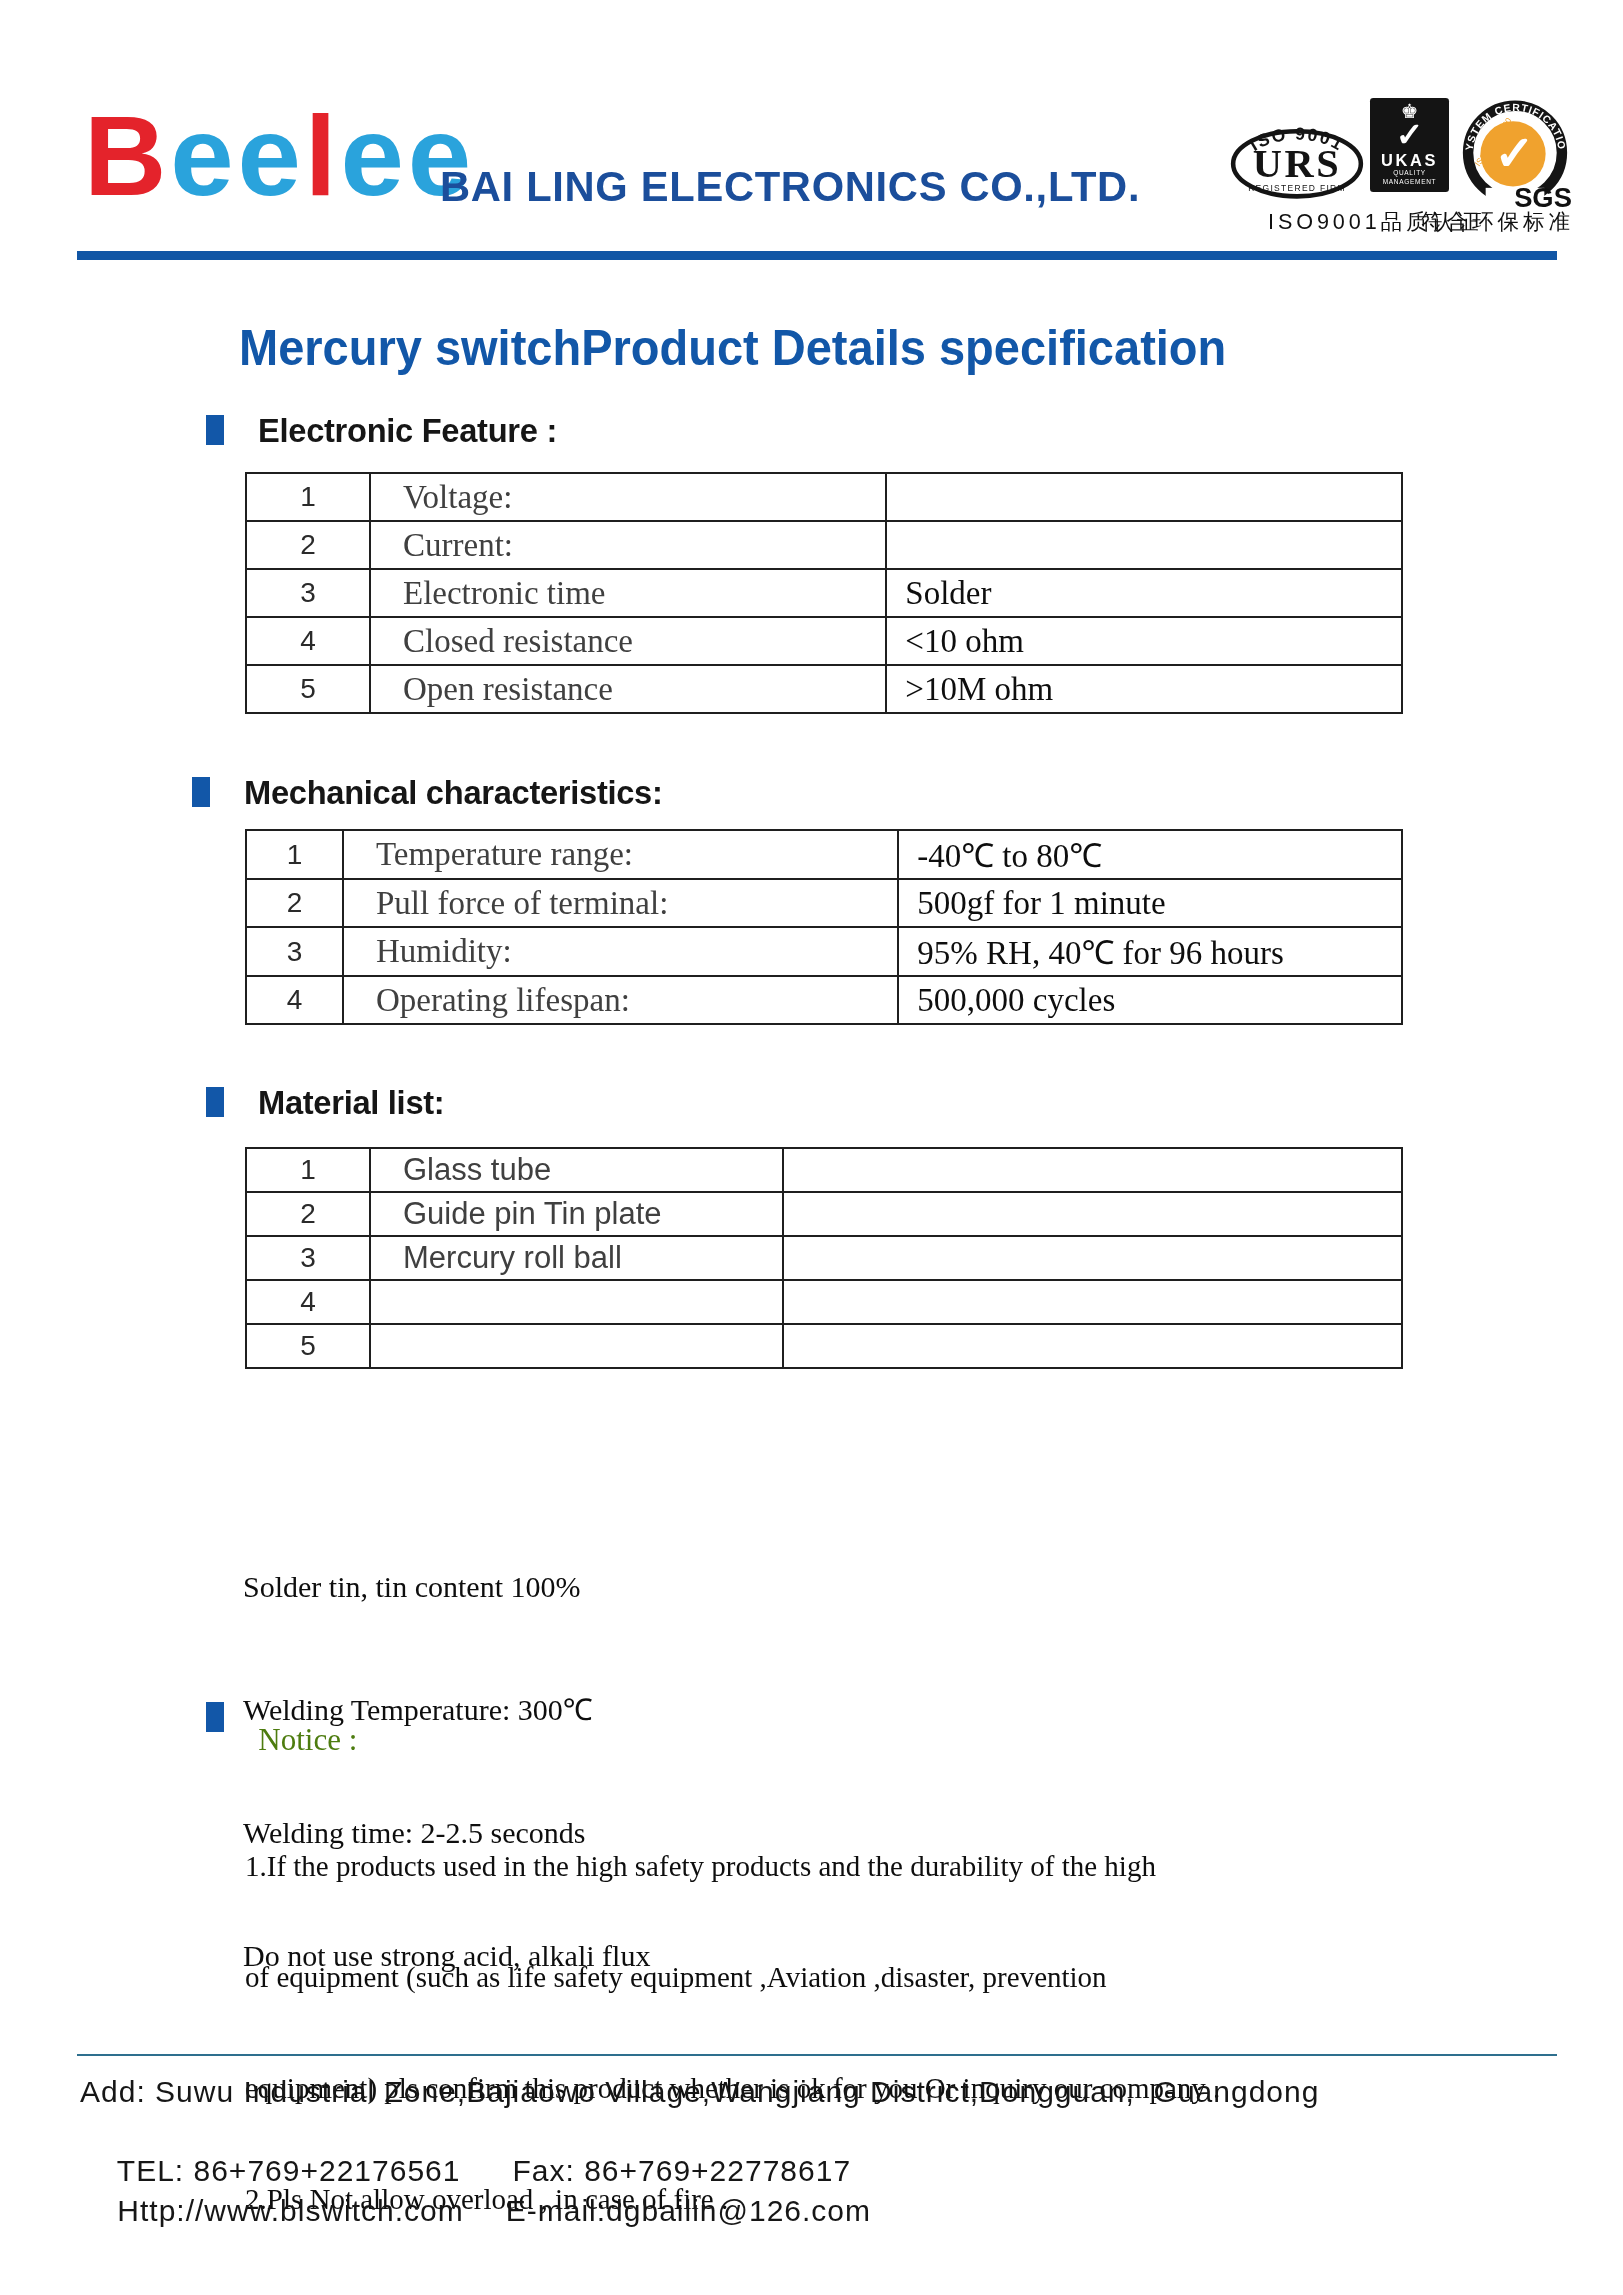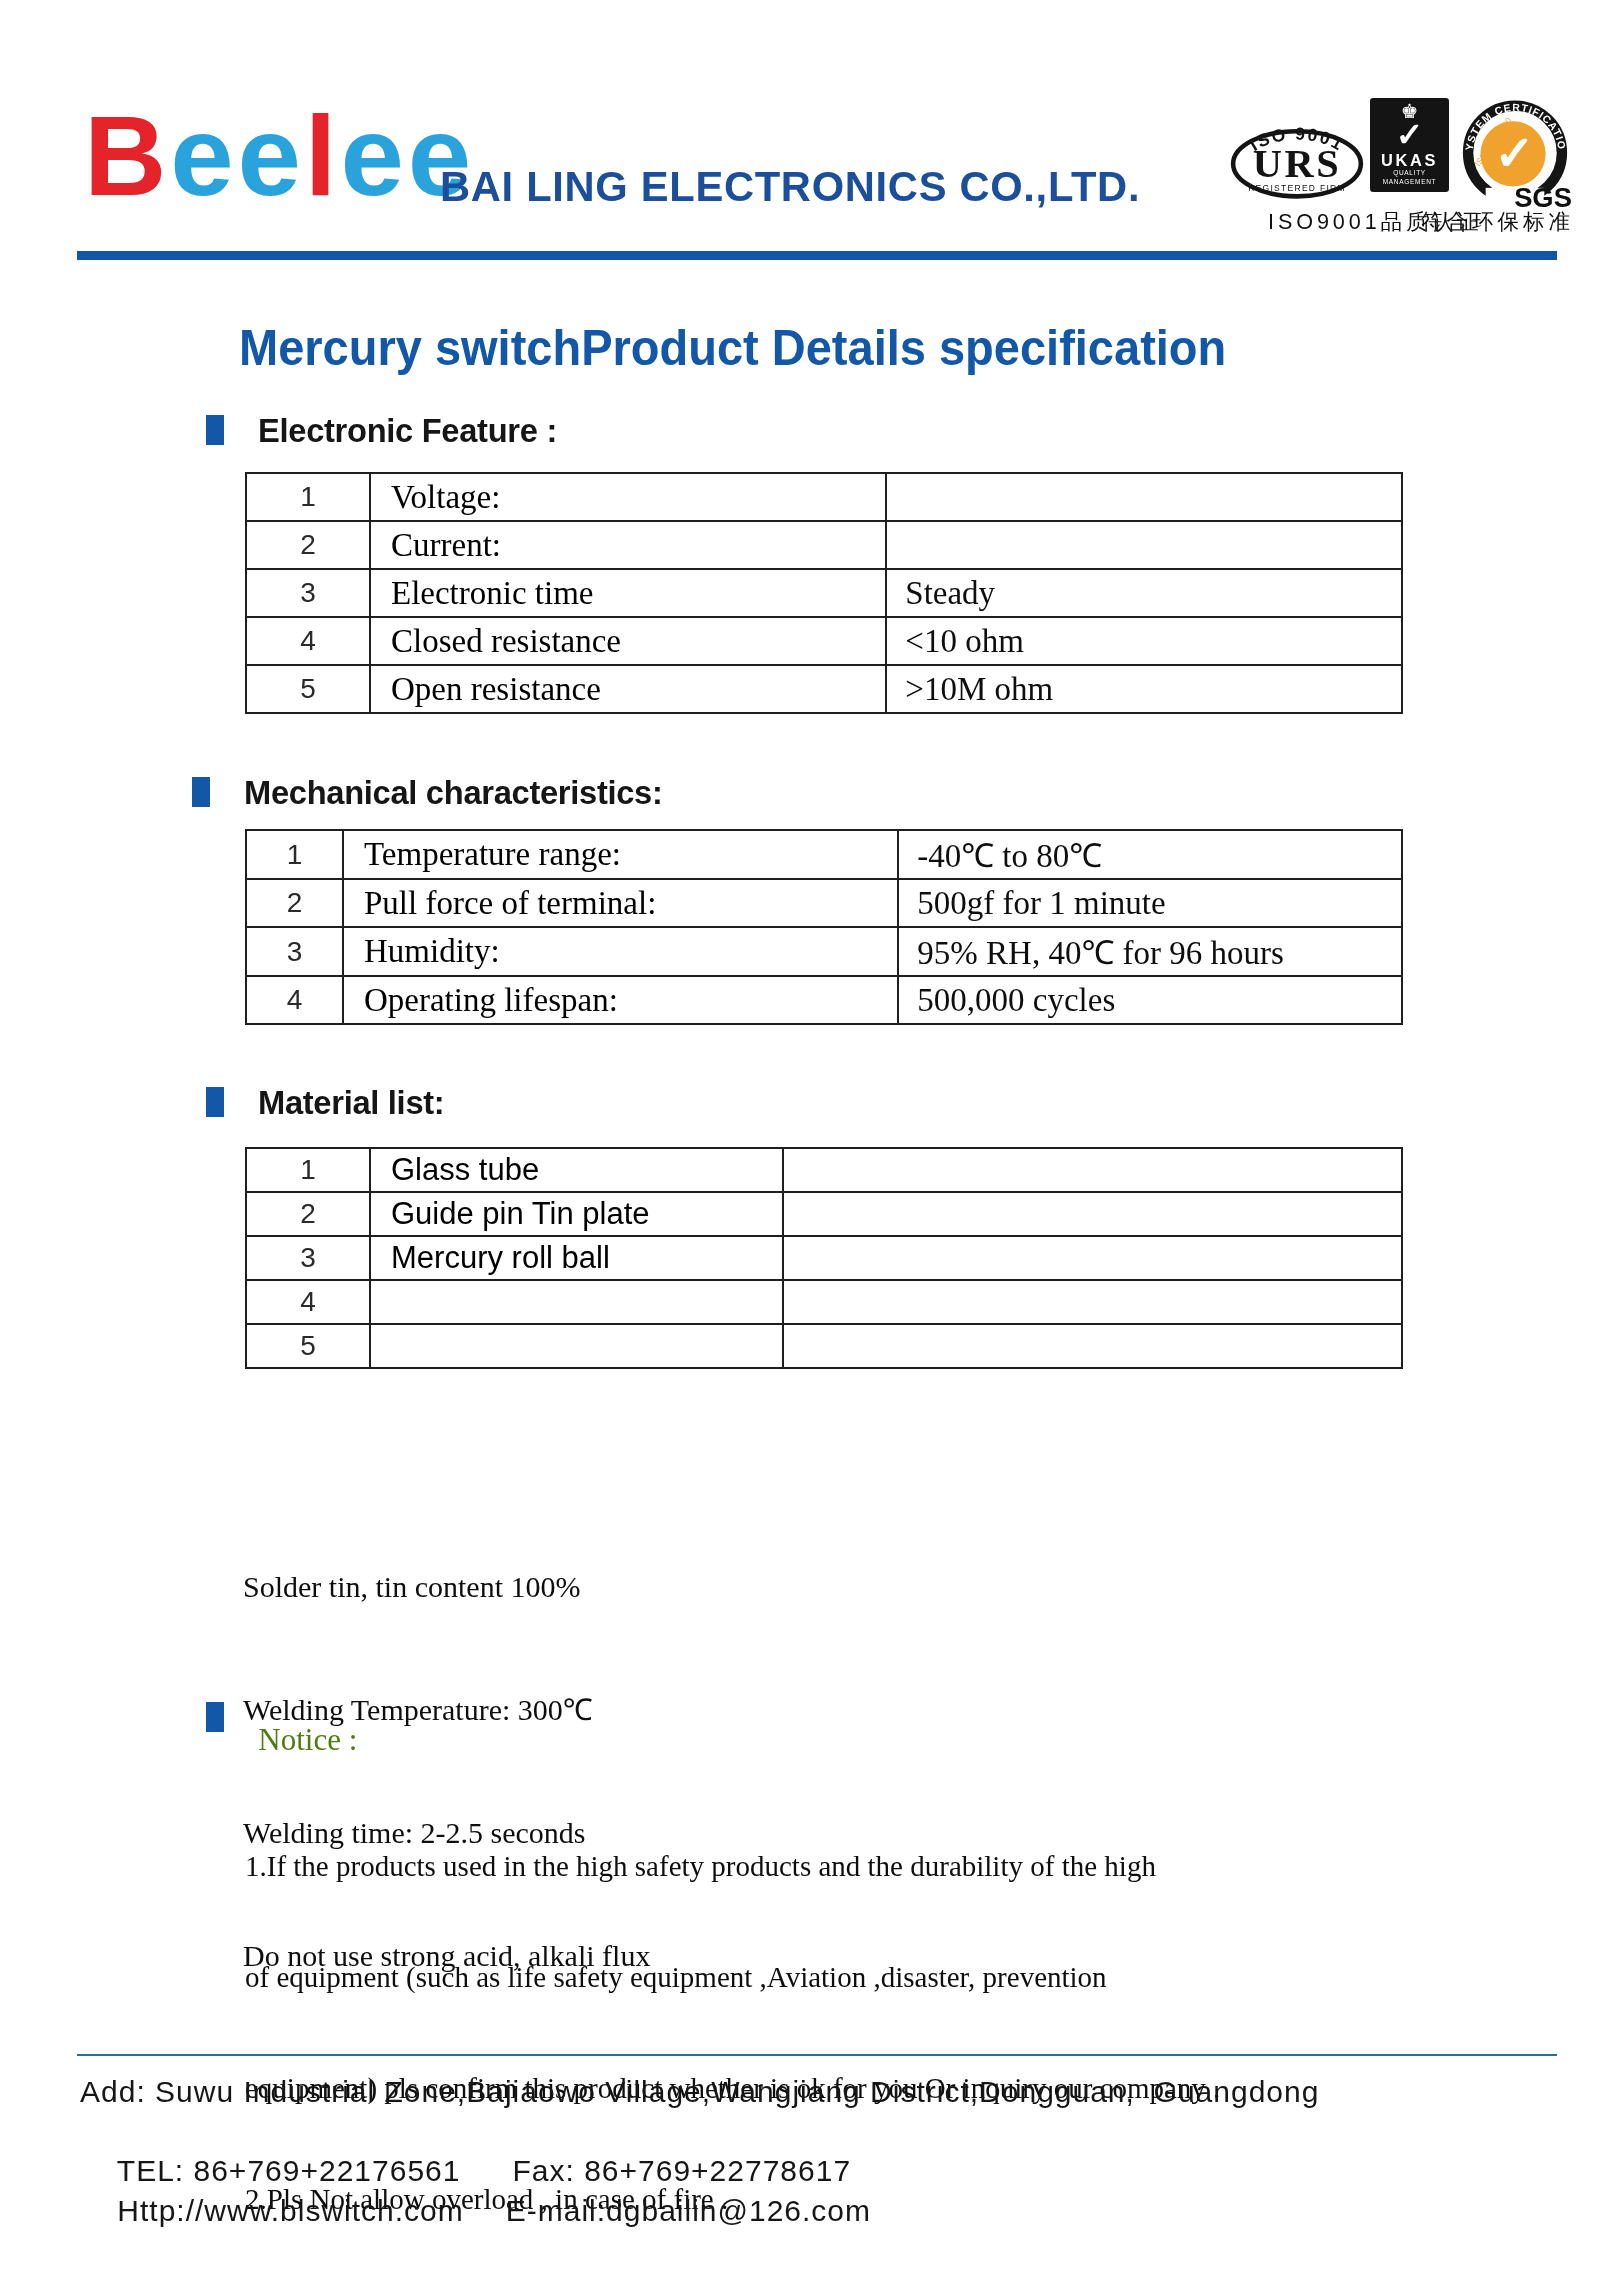--- a/index.html
+++ b/index.html
@@ -44,21 +44,21 @@
                  color:#161616;letter-spacing:-0.3px;transform:scaleX(.96);transform-origin:left;
                  white-space:nowrap;}
   .sec-head .txt-serif{font-family:"Liberation Serif",serif;font-weight:normal;font-size:31px;
                  color:#4d7c0f;white-space:nowrap;margin-top:24px;}
 
   
   table.spec{position:absolute;border-collapse:collapse;table-layout:fixed;width:1156px;
              border:2.6px solid #1f1f1f;}
   table.spec td{border:2px solid #1f1f1f;vertical-align:middle;overflow:hidden;white-space:nowrap;}
   td.num{text-align:center;font-family:"Liberation Sans",sans-serif;font-size:28px;color:#2a2a2a;}
-  td.lbl{padding-left:20px;font-family:"Liberation Serif",serif;font-size:33px;color:#000000;margin-left:48px;}
+  td.lbl{padding-left:32px;font-family:"Liberation Serif",serif;font-size:33px;color:#404040;margin-left:48px;}
   td.val{padding-left:18.3px;font-family:"Liberation Serif",serif;font-size:33px;color:#0e0e0e;}
   table.spec.mat td.lbl{font-family:"Liberation Sans",sans-serif;font-size:31px;}
   #tbl-electronic{left:245px;top:472px;}
   #tbl-electronic tr{height:48px;}
   #tbl-mechanical{left:245px;top:829px;}
   #tbl-mechanical tr{height:48px;}
   #tbl-material{left:245px;top:1147px;}
   #tbl-material tr{height:44px;}
 
   
@@ -150,21 +150,21 @@
         <td class="val"></td>
       </tr>
       <tr>
         <td class="num">2</td>
         <td class="lbl">Current:</td>
         <td class="val"></td>
       </tr>
       <tr>
         <td class="num">3</td>
         <td class="lbl">Electronic time</td>
-        <td class="val">Steady</td>
+        <td class="val">Solder</td>
       </tr>
       <tr>
         <td class="num">4</td>
         <td class="lbl">Closed resistance</td>
         <td class="val">&lt;10 ohm</td>
       </tr>
       <tr>
         <td class="num">5</td>
         <td class="lbl">Open resistance</td>
         <td class="val">&gt;10M ohm</td>

